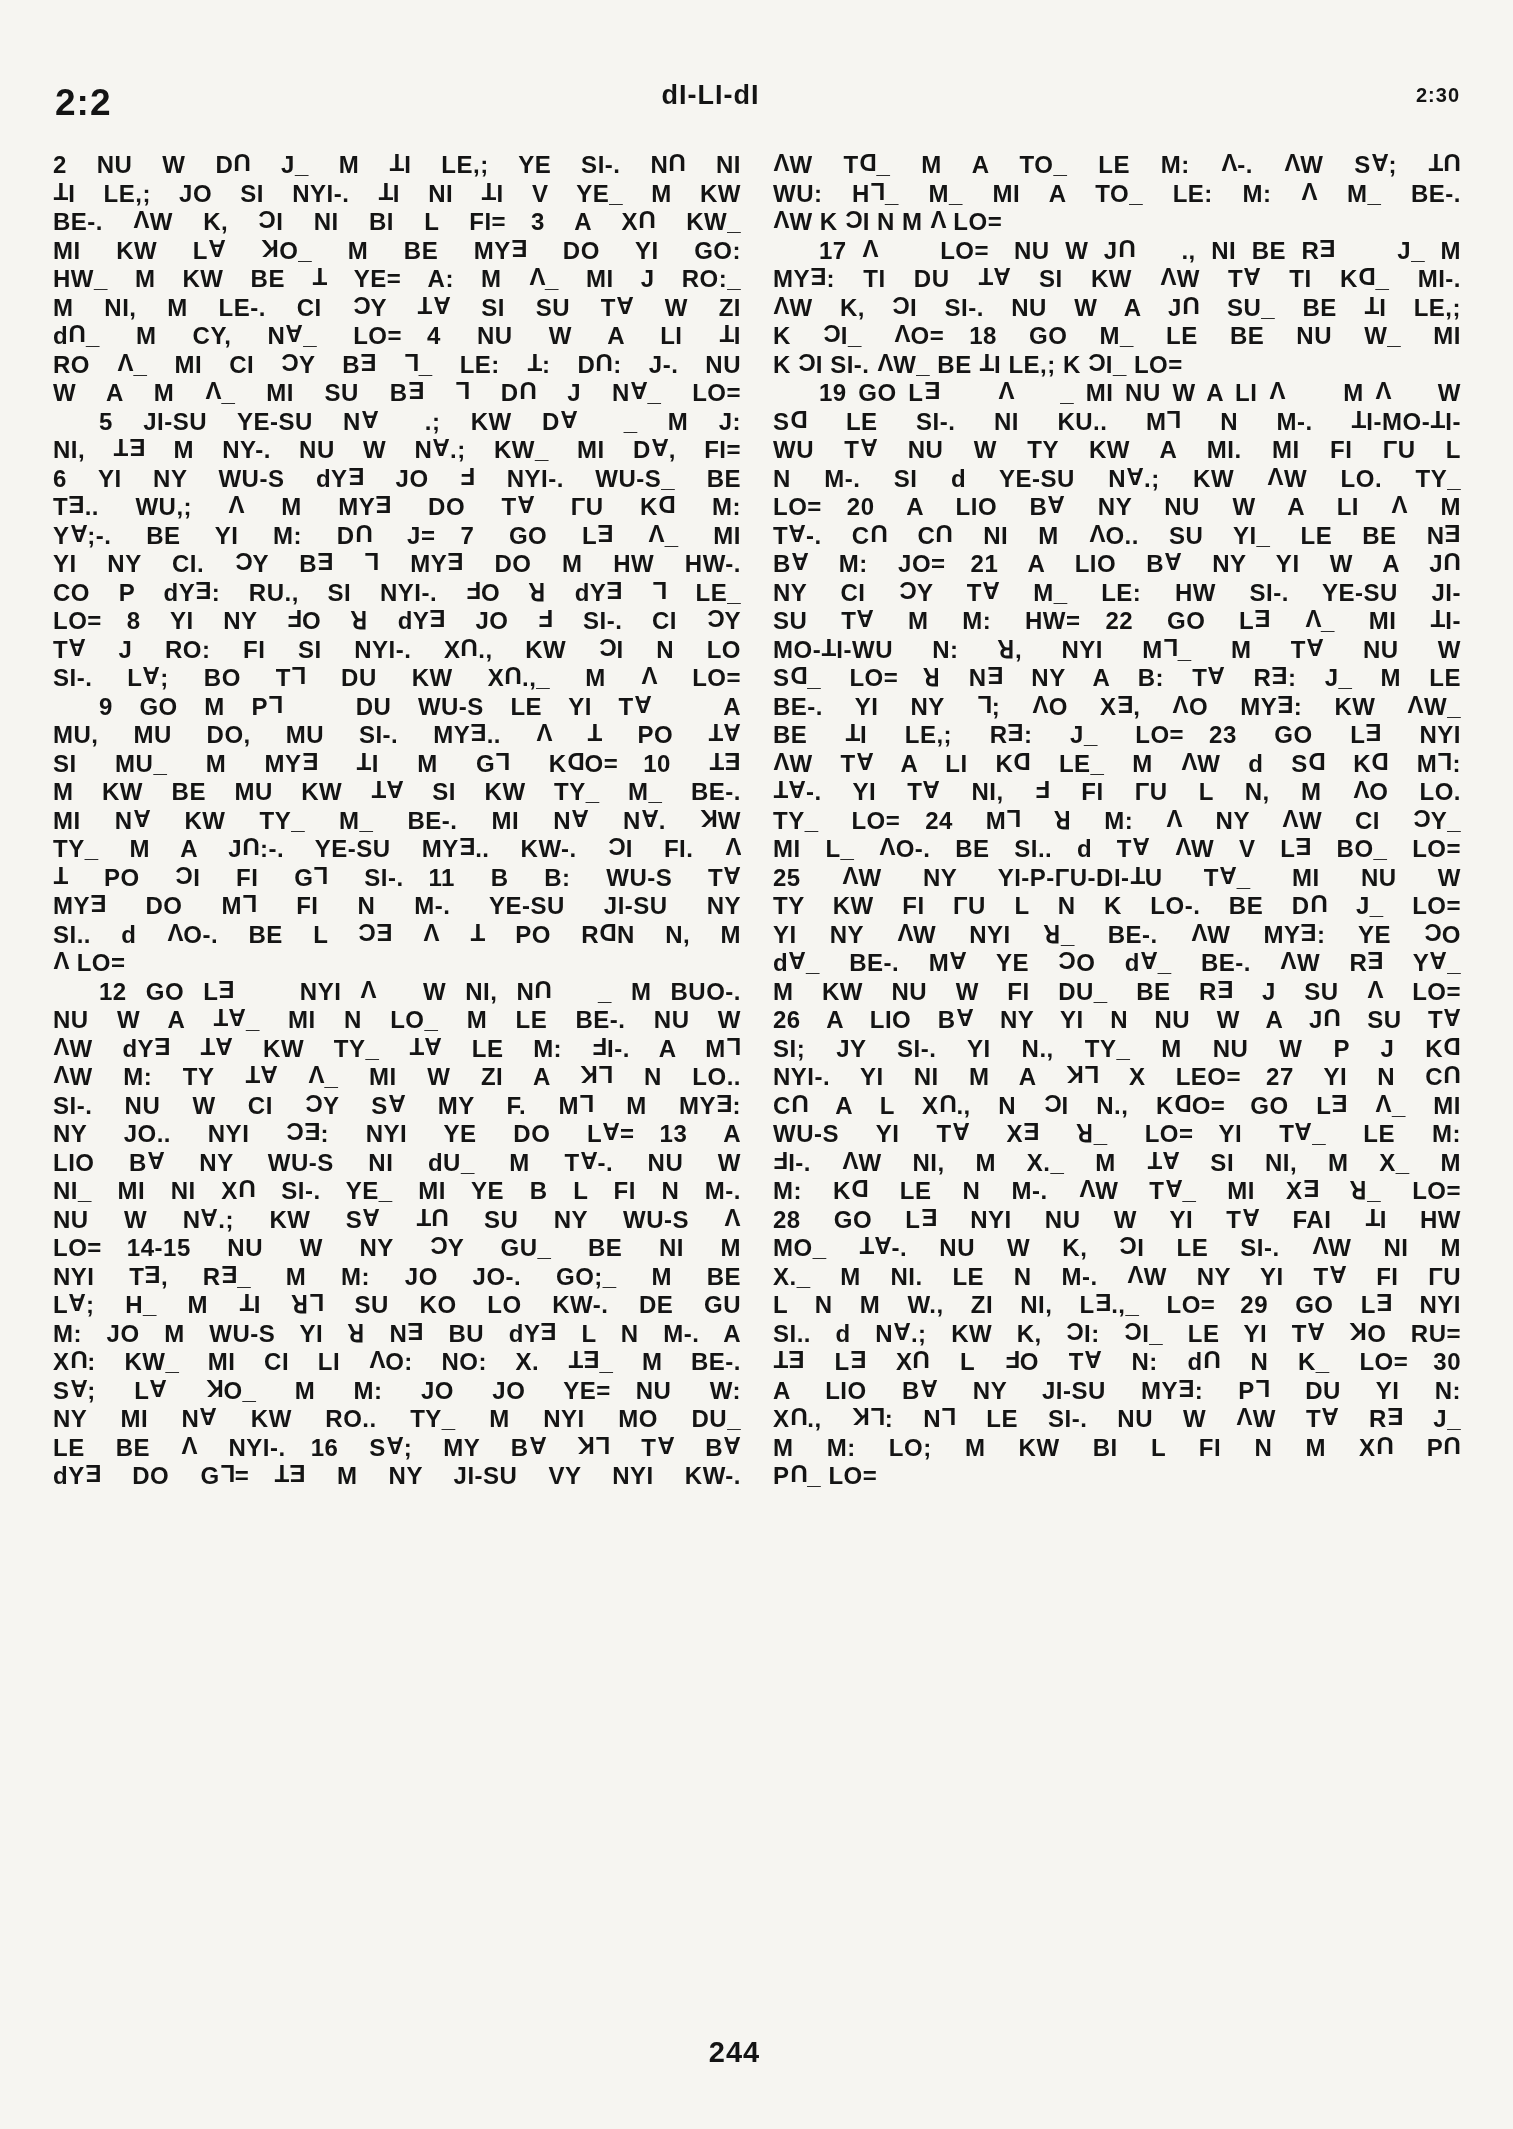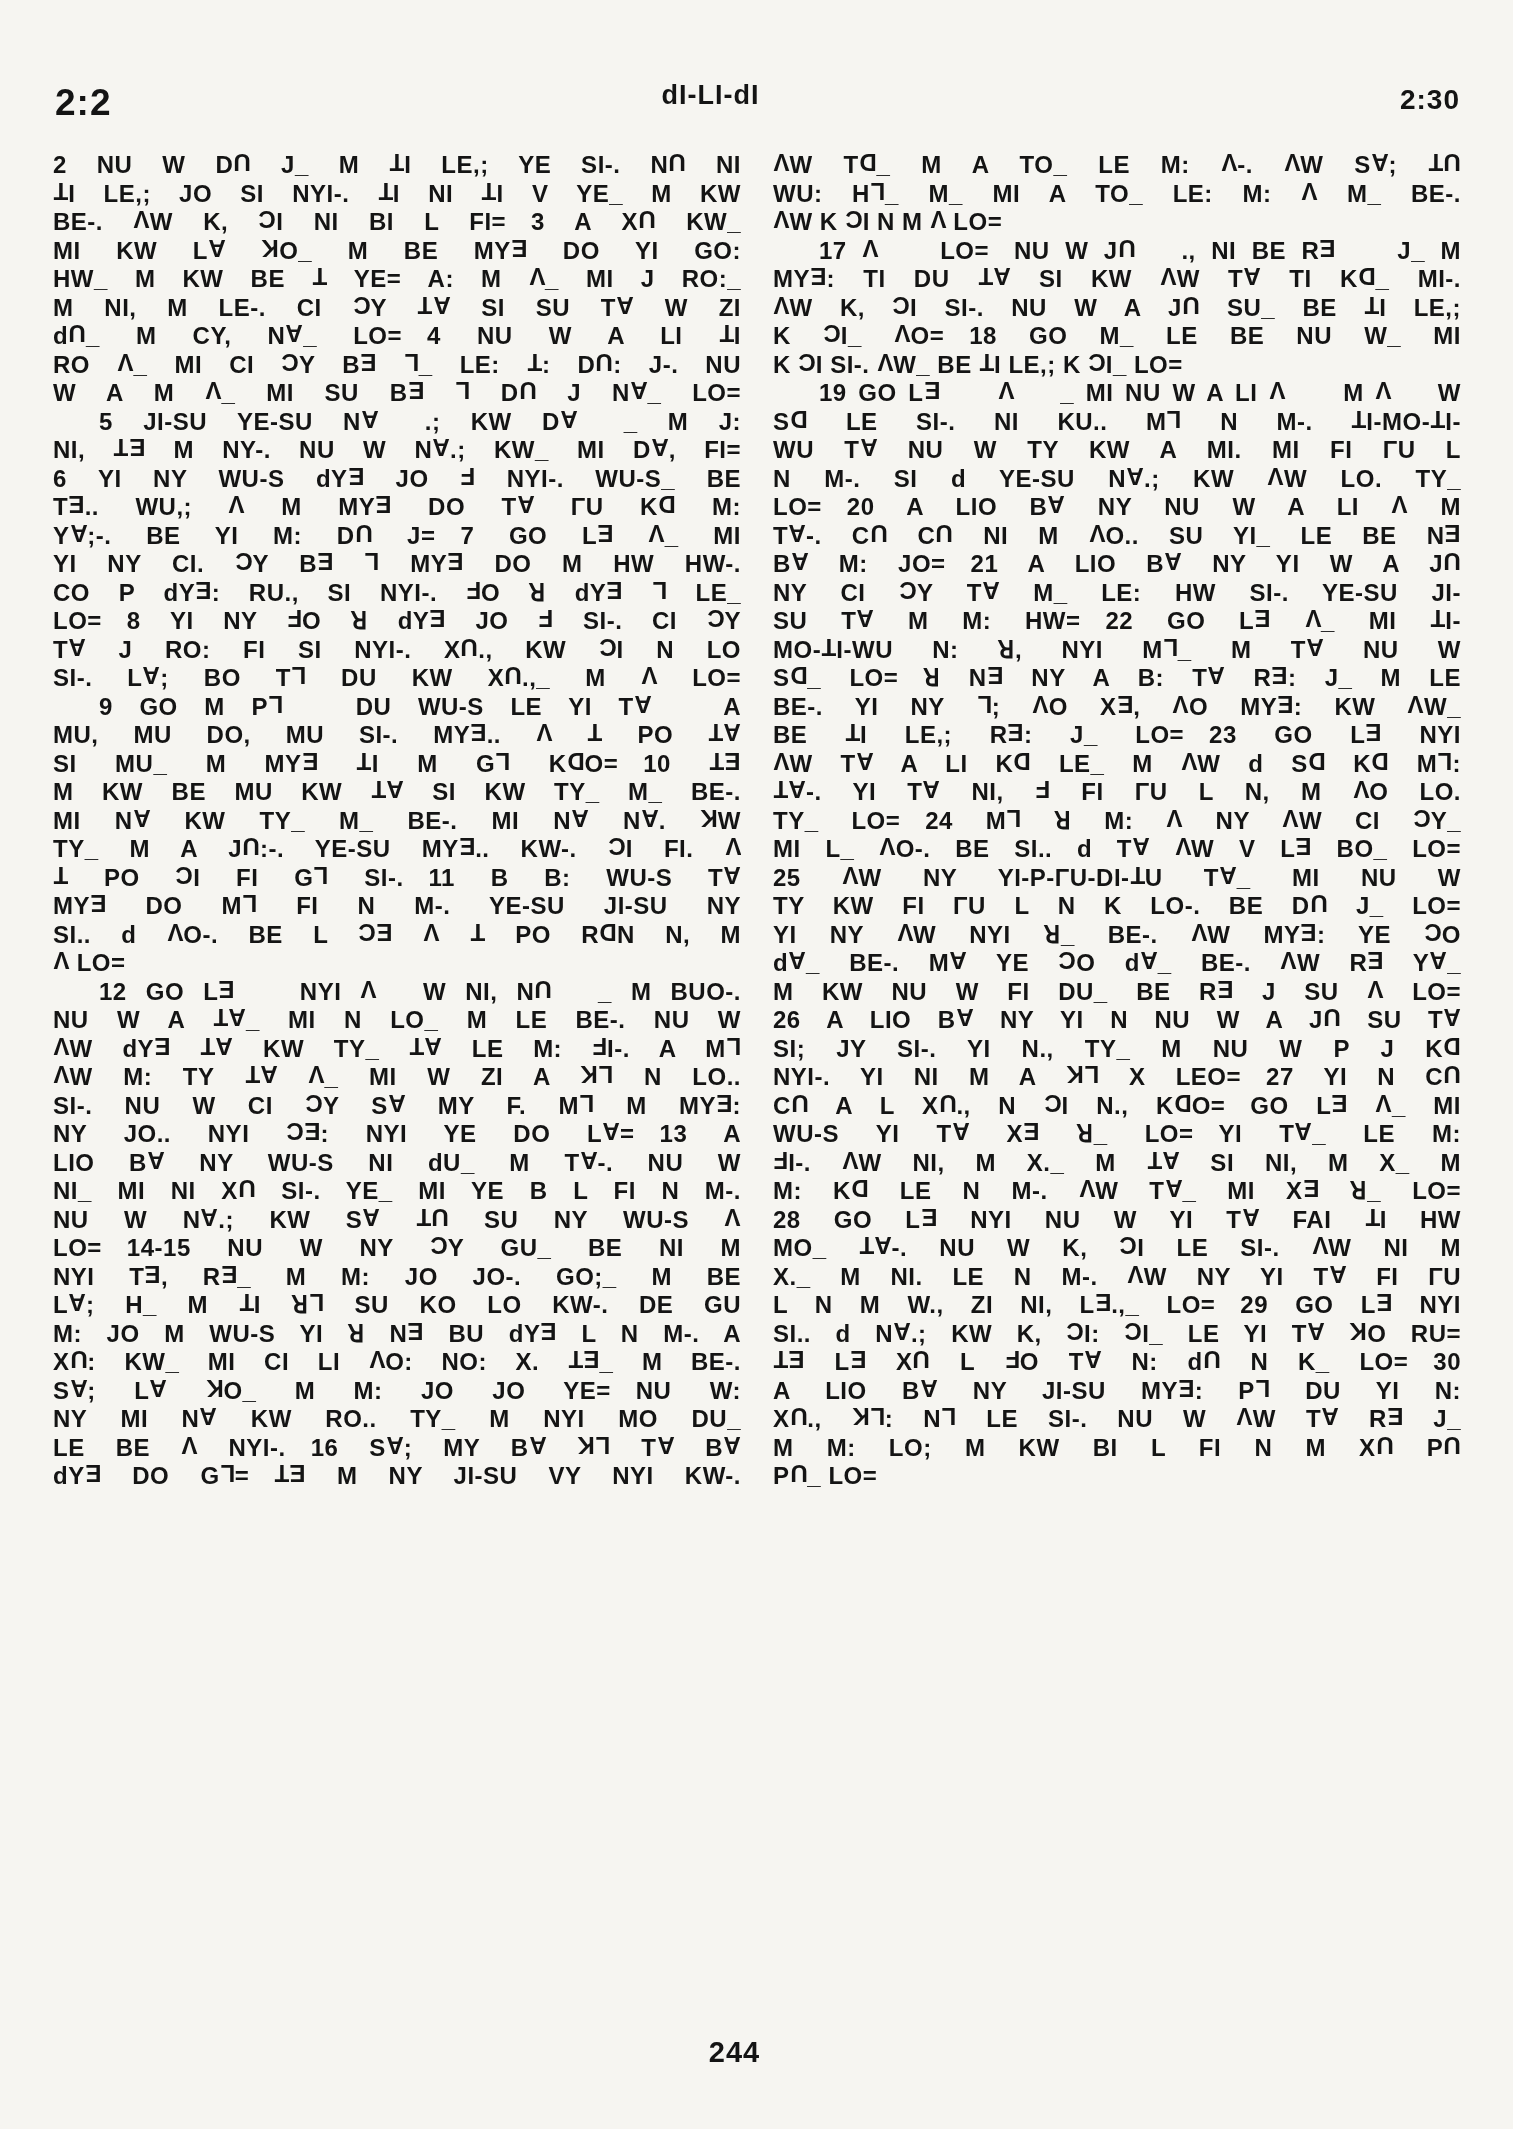--- a/index.html
+++ b/index.html
@@ -6,21 +6,21 @@
   body{
     width:1513px;height:2129px;position:relative;
     background:#f6f5f1;
     font-family:"Liberation Sans",sans-serif;
     font-weight:bold;color:#141414;
   }
   .page{position:absolute;inset:0;overflow:hidden;}
   .hdr-left{position:absolute;left:55px;top:82px;font-size:37px;letter-spacing:1px;}
   .hdr-center{position:absolute;left:0;right:0;top:80px;text-align:center;
     font-size:27px;letter-spacing:1px;transform:translateX(-46px);}
-  .hdr-right{position:absolute;right:53px;top:84px;font-size:28px;letter-spacing:1px;}
+  .hdr-right{position:absolute;right:53px;top:84px;font-size:20px;letter-spacing:1px;}
   .cols{position:absolute;left:53px;top:151px;display:flex;gap:32px;}
   .col{width:688px;}
   .line{
     height:28.5px;line-height:28.5px;overflow:hidden;
     font-size:24px;letter-spacing:0.5px;
     text-align:justify;white-space:normal;
   }
   .line.j::after{content:"";display:inline-block;width:100%;height:0;}
   .line.nj{text-align:left;}
   .line.ind{text-indent:46px;}

